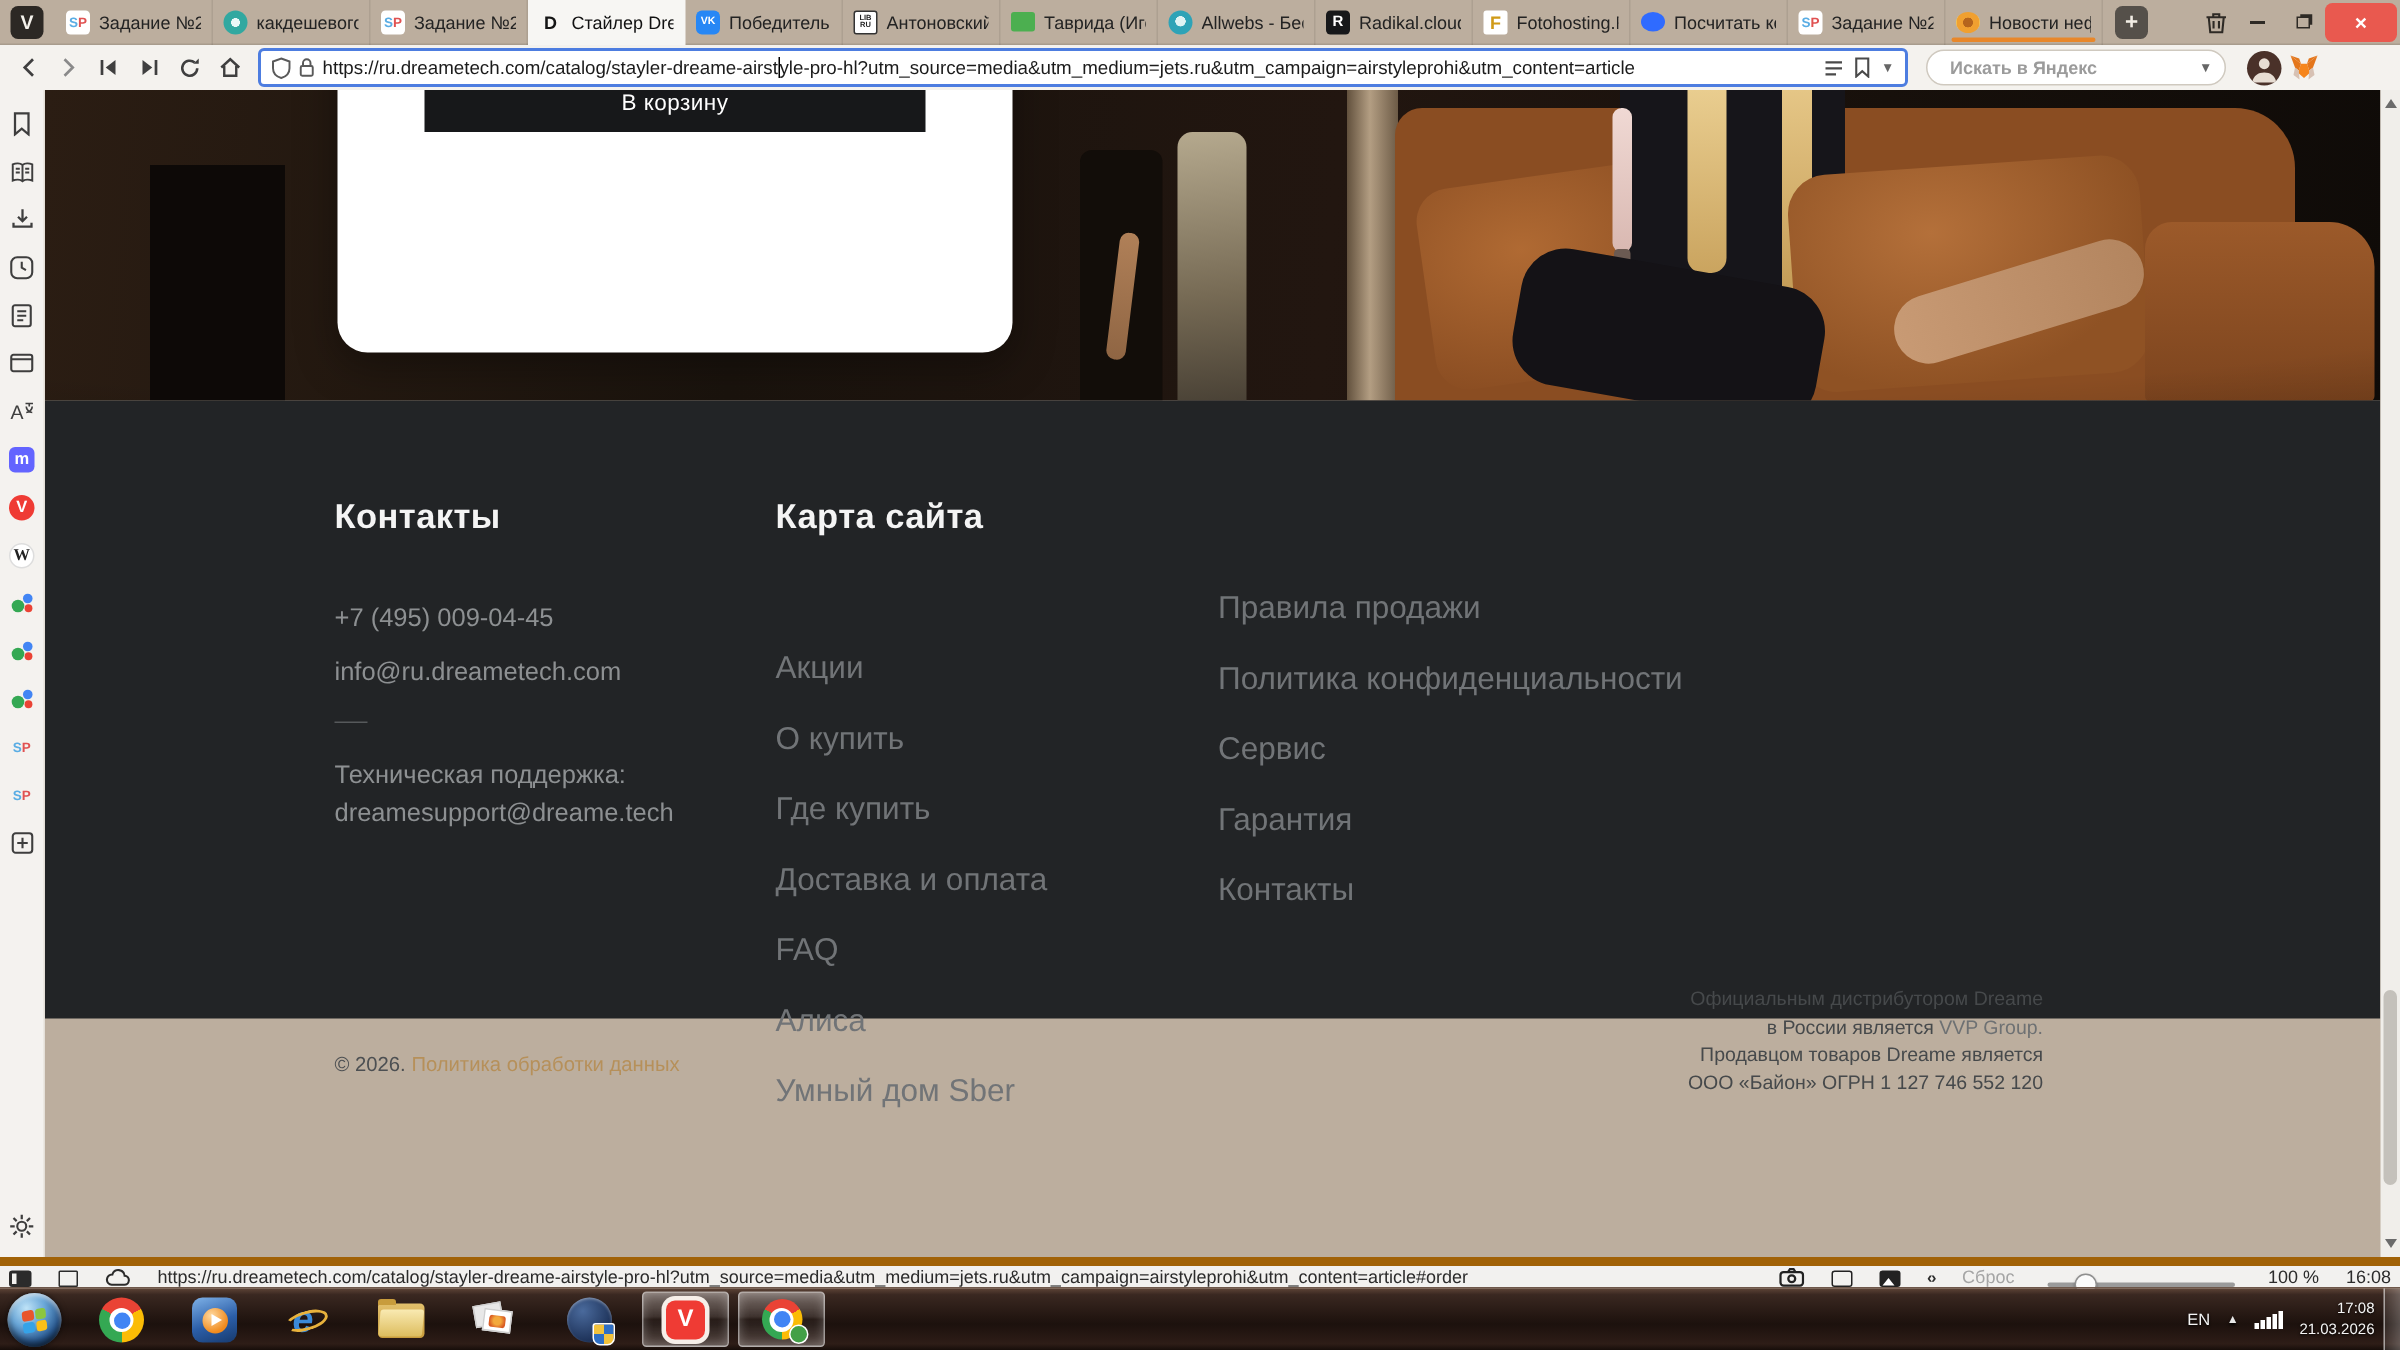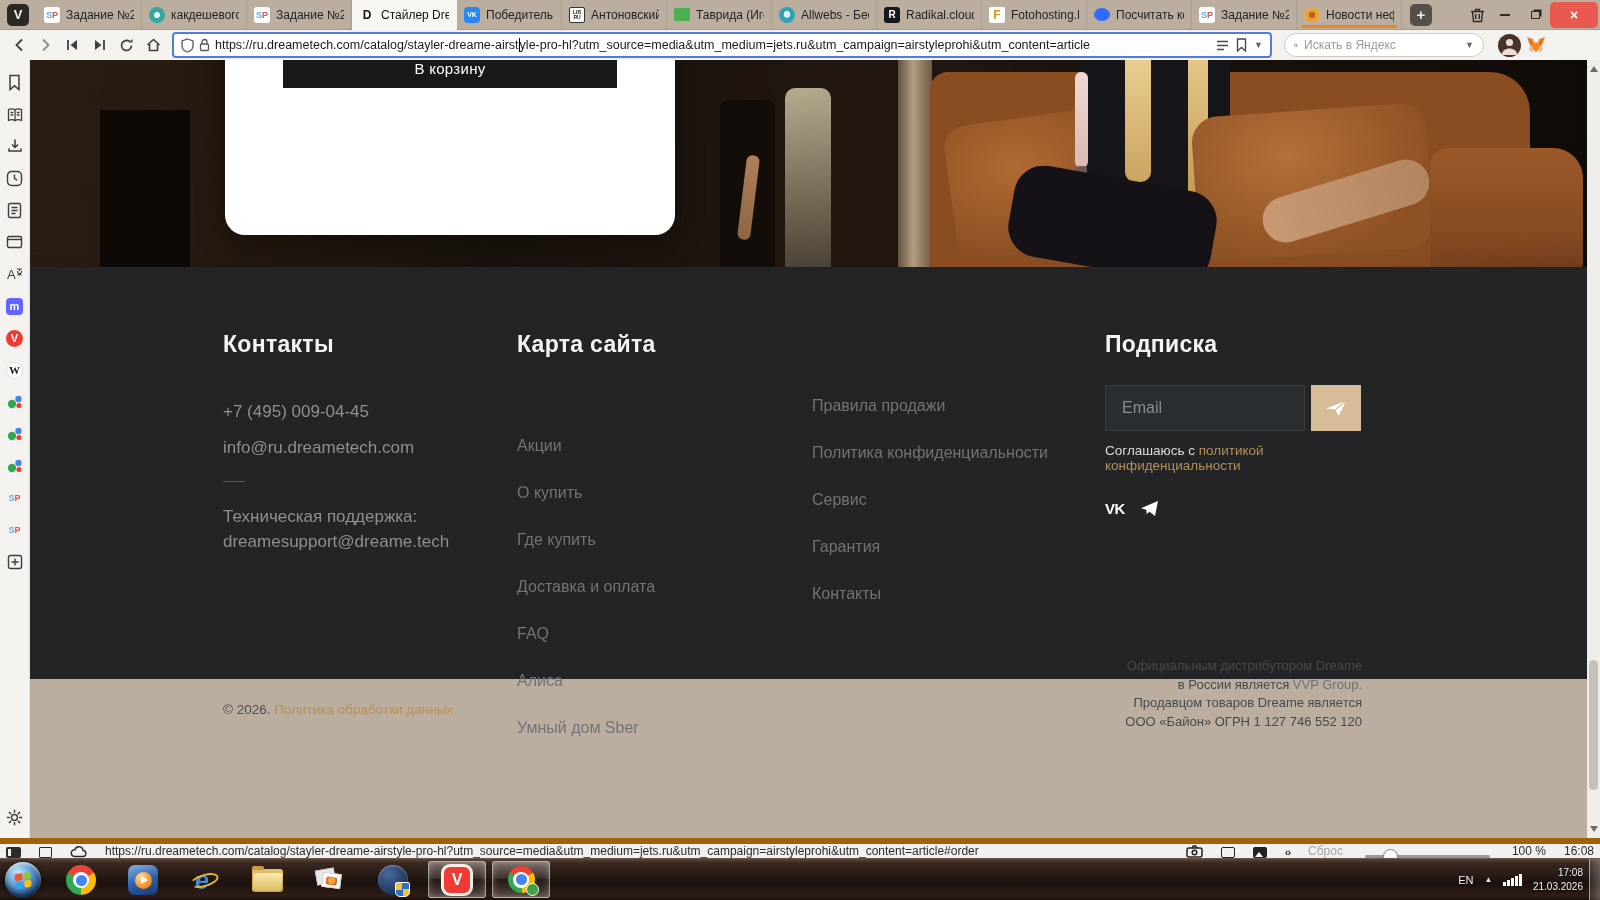--- a/index.html
+++ b/index.html
@@ -39,21 +39,21 @@
   .win-close { width:48px; height:26px; margin-right:2px; border-radius:5px; background:#e9594f; color:#fff; font-size:14px; font-weight:700; display:flex; align-items:center; justify-content:center; }
 
   
   .addressbar { position:absolute; left:0; top:30px; width:1600px; height:30px; background:#f4f2ee; display:flex; align-items:center; gap:2px; padding:0 6px; }
   .nav-btn { width:25px; height:24px; display:flex; align-items:center; justify-content:center; }
   .urlfield { display:flex; align-items:center; height:26px; width:1100px; margin-left:4px; background:#fff; border:2px solid #4d7de0; border-radius:4px; padding:0 7px; gap:5px; }
   .url-text { font-size:12.5px; color:#1b1b1b; white-space:nowrap; overflow:hidden; display:flex; align-items:center; flex:1; }
   .caret { display:inline-block; width:1px; height:14px; background:#000; }
   .uf-right { display:flex; align-items:center; gap:7px; }
   .searchfield { display:flex; align-items:center; height:24px; width:200px; margin-left:10px; background:#fff; border:1px solid #cfc9bf; border-radius:12px; padding:0 9px; gap:6px; }
-  .searchfield input { border:none; outline:none; flex:1; font-size:12px; color:#ef4444; background:transparent; font-family:"Liberation Sans",sans-serif; }
+  .searchfield input { border:none; outline:none; flex:1; font-size:12px; color:#ef4444; background:transparent; font-family:"Liberation Sans",sans-serif;font-weight:bold; }
   .searchfield input::placeholder { color:#9b9b9b; }
   .dd { font-size:9px; color:#666; }
   .avatar { width:23px; height:23px; border-radius:50%; background:#4a3129; margin-left:12px; display:flex; align-items:center; justify-content:center; overflow:hidden; }
 
   
   .mainrow { position:absolute; left:0; top:60px; width:1600px; height:778px; display:flex; }
   .panelbar { width:30px; height:100%; background:#f4f2ef; border-right:1px solid #e4dfd8; display:flex; flex-direction:column; align-items:center; padding:13px 0 12px; gap:14px; }
   .pb-item { width:18px; height:18px; display:flex; align-items:center; justify-content:center; }
   .pb-sp { font-size:9px; font-weight:700; }
   .pb-sp .s { color:#5aade4; } .pb-sp .p { color:#e05252; }
@@ -100,21 +100,21 @@
   .f-h { font-size:23px; font-weight:700; color:#f4f4f4; letter-spacing:.3px; }
   .f-contacts { left:193px; top:64px; }
   .f-contacts .f-h { margin-bottom:44px; }
   .f-line { font-size:17px; color:#8d9092; margin-bottom:16px; }
   .f-line.mb24 { margin-bottom:23px; }
   .f-dash { width:22px; border-top:1px solid #56595b; margin-bottom:22px; }
   .f-support { font-size:17px; line-height:25px; color:#8d9092; }
   .f-map1 { left:487px; top:64px; }
   .f-map1 .f-h { margin-bottom:40px; }
   .f-map2 { left:782px; top:131px; }
-  .f-link { display:block; font-size:16px; color:#717477; margin-bottom:16px; line-height:15px; padding-bottom:0; height:31px; }
+  .f-link { display:block; font-size:21px; color:#717477; margin-bottom:16px; line-height:15px; padding-bottom:0; height:31px; }
   .f-sub { left:1075px; top:64px; width:300px; }
   .f-sub .f-h { margin-bottom:27px; }
   .f-subrow { display:flex; }
   .f-email { width:200px; height:46px; background:#2b2e30; border:1px solid #3a3d3f; padding:0 16px; font-size:16px; color:#ddd; outline:none; font-family:"Liberation Sans",sans-serif; }
   .f-email::placeholder { color:#8a8d8f; }
   .f-send { width:50px; height:46px; margin-left:6px; background:#d6bd98; border:none; display:flex; align-items:center; justify-content:center; }
   .f-consent { margin-top:12px; width:212px; font-size:13.5px; line-height:15px; color:#dcdcdc; }
   .f-consent .gold { color:#b6905a; }
   .f-social { margin-top:27px; display:flex; align-items:center; gap:15px; }
   .f-vk { color:#fff; font-weight:800; font-size:15px; letter-spacing:-.5px; }
@@ -505,39 +505,20 @@
         </div>
 
         <div class="abs f-map2">
           <a class="f-link">Правила продажи</a>
           <a class="f-link">Политика конфиденциальности</a>
           <a class="f-link">Сервис</a>
           <a class="f-link">Гарантия</a>
           <a class="f-link">Контакты</a>
         </div>
 
-        <div class="abs f-sub">
-          <div class="f-h">Подписка</div>
-          <div class="f-subrow">
-            <input class="f-email" placeholder="Email" style="">
-            <button class="f-send">
-              <svg width="22" height="18" viewBox="0 0 22 18">
-                  <path d="M1 9.5 21 2l-7.5 15-3-6.5z" fill="#fff"></path>
-                  <path d="M10.5 10.5 21 2" stroke="#d6bd98" stroke-width="1.2"></path>
-                </svg>
-            </button>
-          </div>
-          <div class="f-consent"><span>Соглашаюсь с </span><a class="gold">политикой конфиденциальности</a></div>
-          <div class="f-social">
-            <span class="f-vk">VK</span>
-            <svg width="19" height="17" viewBox="0 0 19 17">
-                <path d="M1 8.2 18 1l-3 15-5.5-4.2L6.8 14l-.6-4.3z" fill="#fff"></path>
-              </svg>
-          </div>
-        </div>
 
         <div class="abs f-legal">
           <div>Официальным дистрибутором Dreame</div>
           <div><span>в России является </span><span class="strong">VVP Group.</span></div>
           <div>Продавцом товаров Dreame является</div>
           <div>ООО «Байон» ОГРН 1 127 746 552 120</div>
         </div>
 
         <div class="abs f-copy">
           <span>© 2026.</span>

